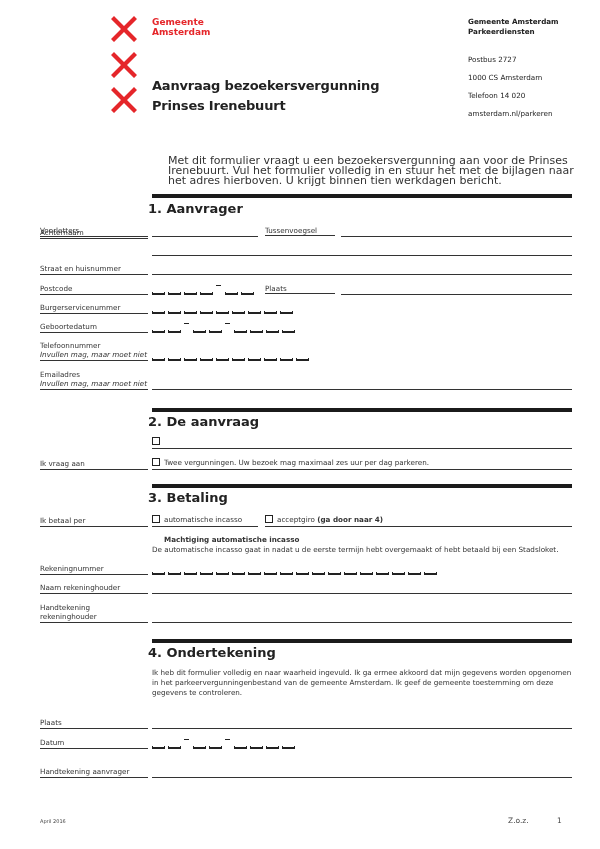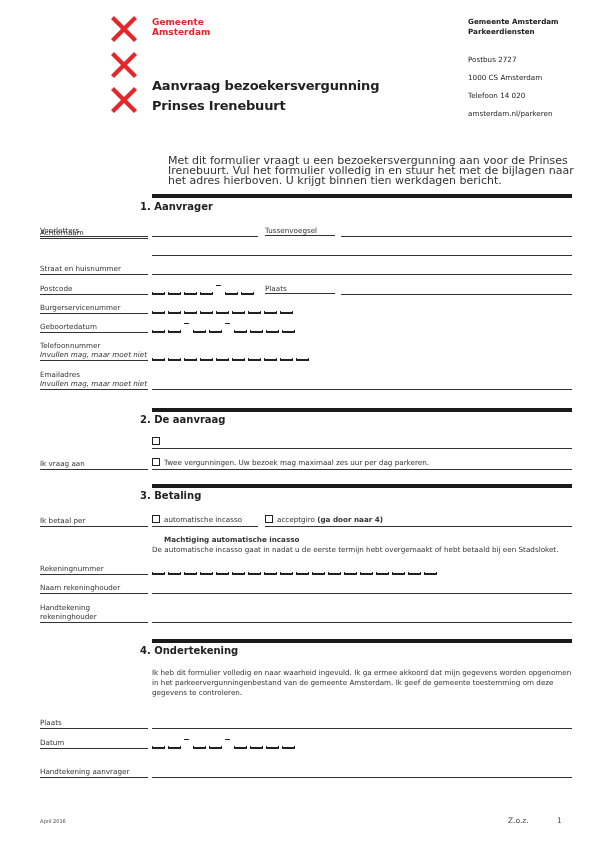--- a/index.html
+++ b/index.html
@@ -10,21 +10,21 @@
   .brand { left:152px; top:17px; font-size:9px; line-height:10px; color:#e5262a; font-weight:bold; }
   .brand span { display:block; }
   .title { left:152px; top:76px; font-size:13px; line-height:20px; color:#222; font-weight:bold; letter-spacing:-0.2px; }
   .title span { display:block; }
   .addr { left:468px; top:17px; font-size:7.2px; line-height:10px; color:#222; }
   .addr .b { font-weight:bold; display:block; }
   .addr .n { display:block;margin-top:8px; }
   .addr .gap { height:10px; display:block; }
   .intro { left:152px; top:156px; width:420px; font-size:11px; line-height:10px; color:#333;margin-left:16px; }
   .rule { position:absolute; left:152px; width:420px; height:4px; background:#1b1b1b; }
-  .sec { position:absolute; left:140px; font-size:10px; font-weight:bold; color:#222; }
+  .sec { position:absolute; left:148px; font-size:13px; font-weight:bold; color:#222; }
   .lbl { position:absolute; left:40px; width:108px; border-bottom:1px solid #333; font-size:7.2px; line-height:9px; color:#333; padding-bottom:1px; }
   .lbl i { font-style:italic; display:block; }
   .line { position:absolute; border-bottom:1px solid #333; height:0; }
   .boxes { position:absolute; display:flex; align-items:flex-end; height:8px; }
   .box { width:13px; height:3px; border-left:1px solid #222; border-right:1px solid #222; border-bottom:2px solid #222; margin-right:3px; box-sizing:border-box; }
   .dash { width:6px; height:8px; position:relative; margin-right:3px; }
   .dash::before { content:""; position:absolute; left:0; top:-2px; width:5px; border-top:1px solid #222; }
   .inlbl { position:absolute; font-size:7.2px; color:#333; border-bottom:1px solid #333; padding-bottom:0; }
   .opt { position:absolute; left:152px; font-size:7.2px; color:#333; border-bottom:1px solid #333; padding-bottom:2px; }
   .chk { display:inline-block; width:6px; height:6px; border:1px solid #222; margin-right:4px; vertical-align:-1px; }

